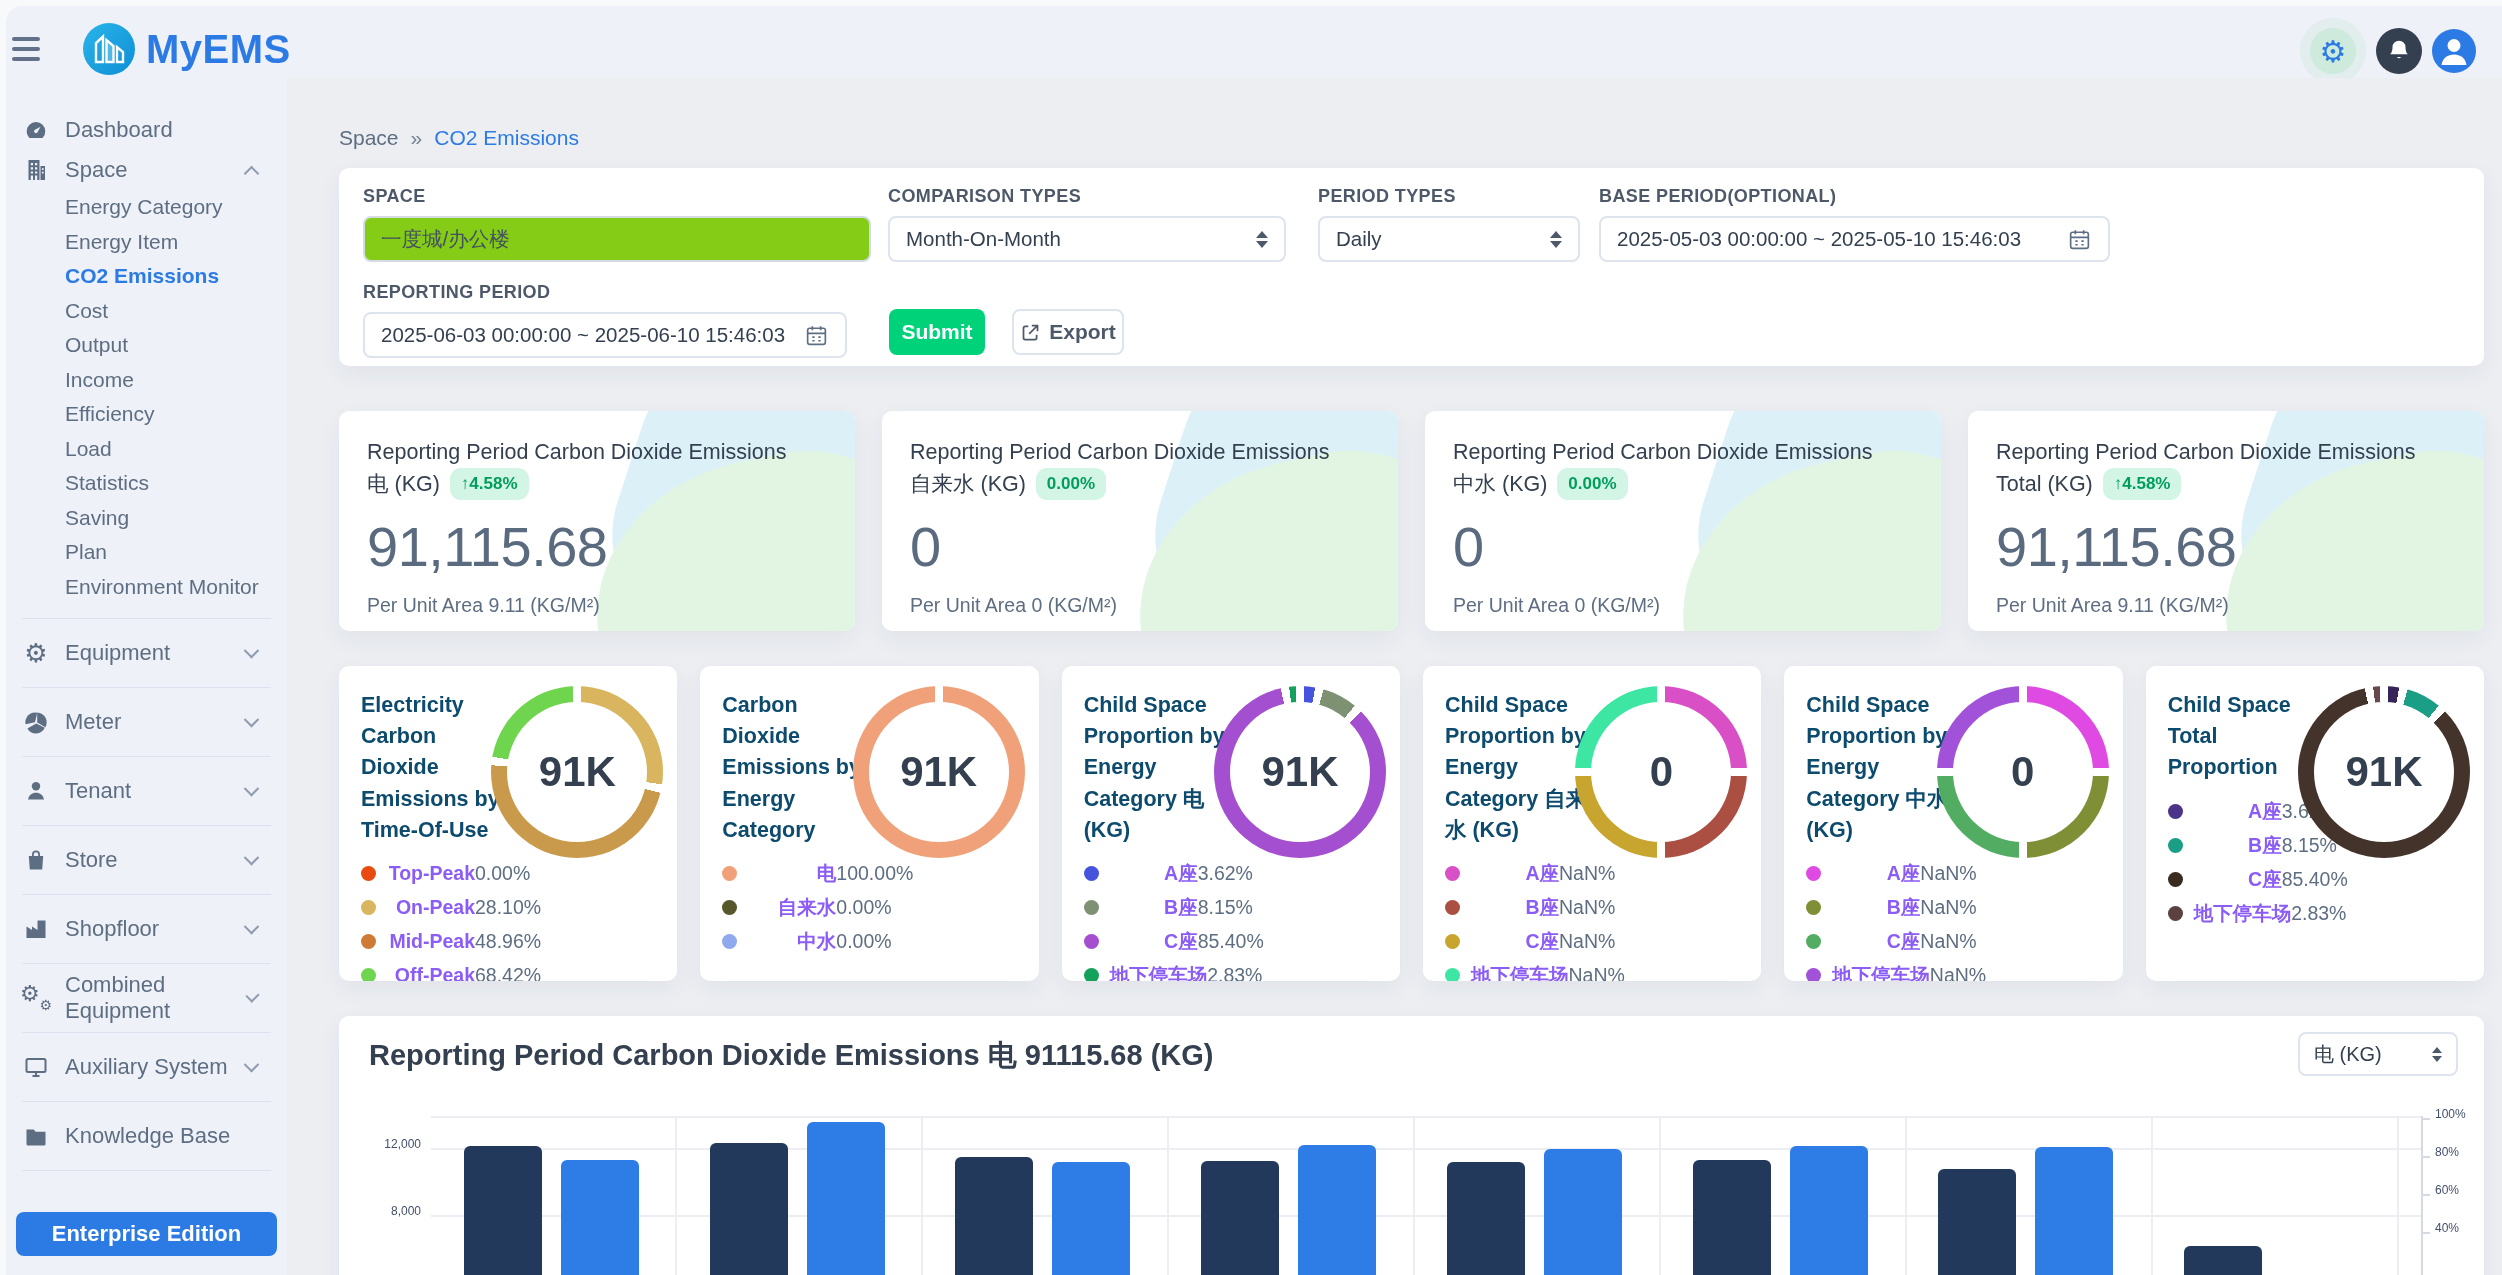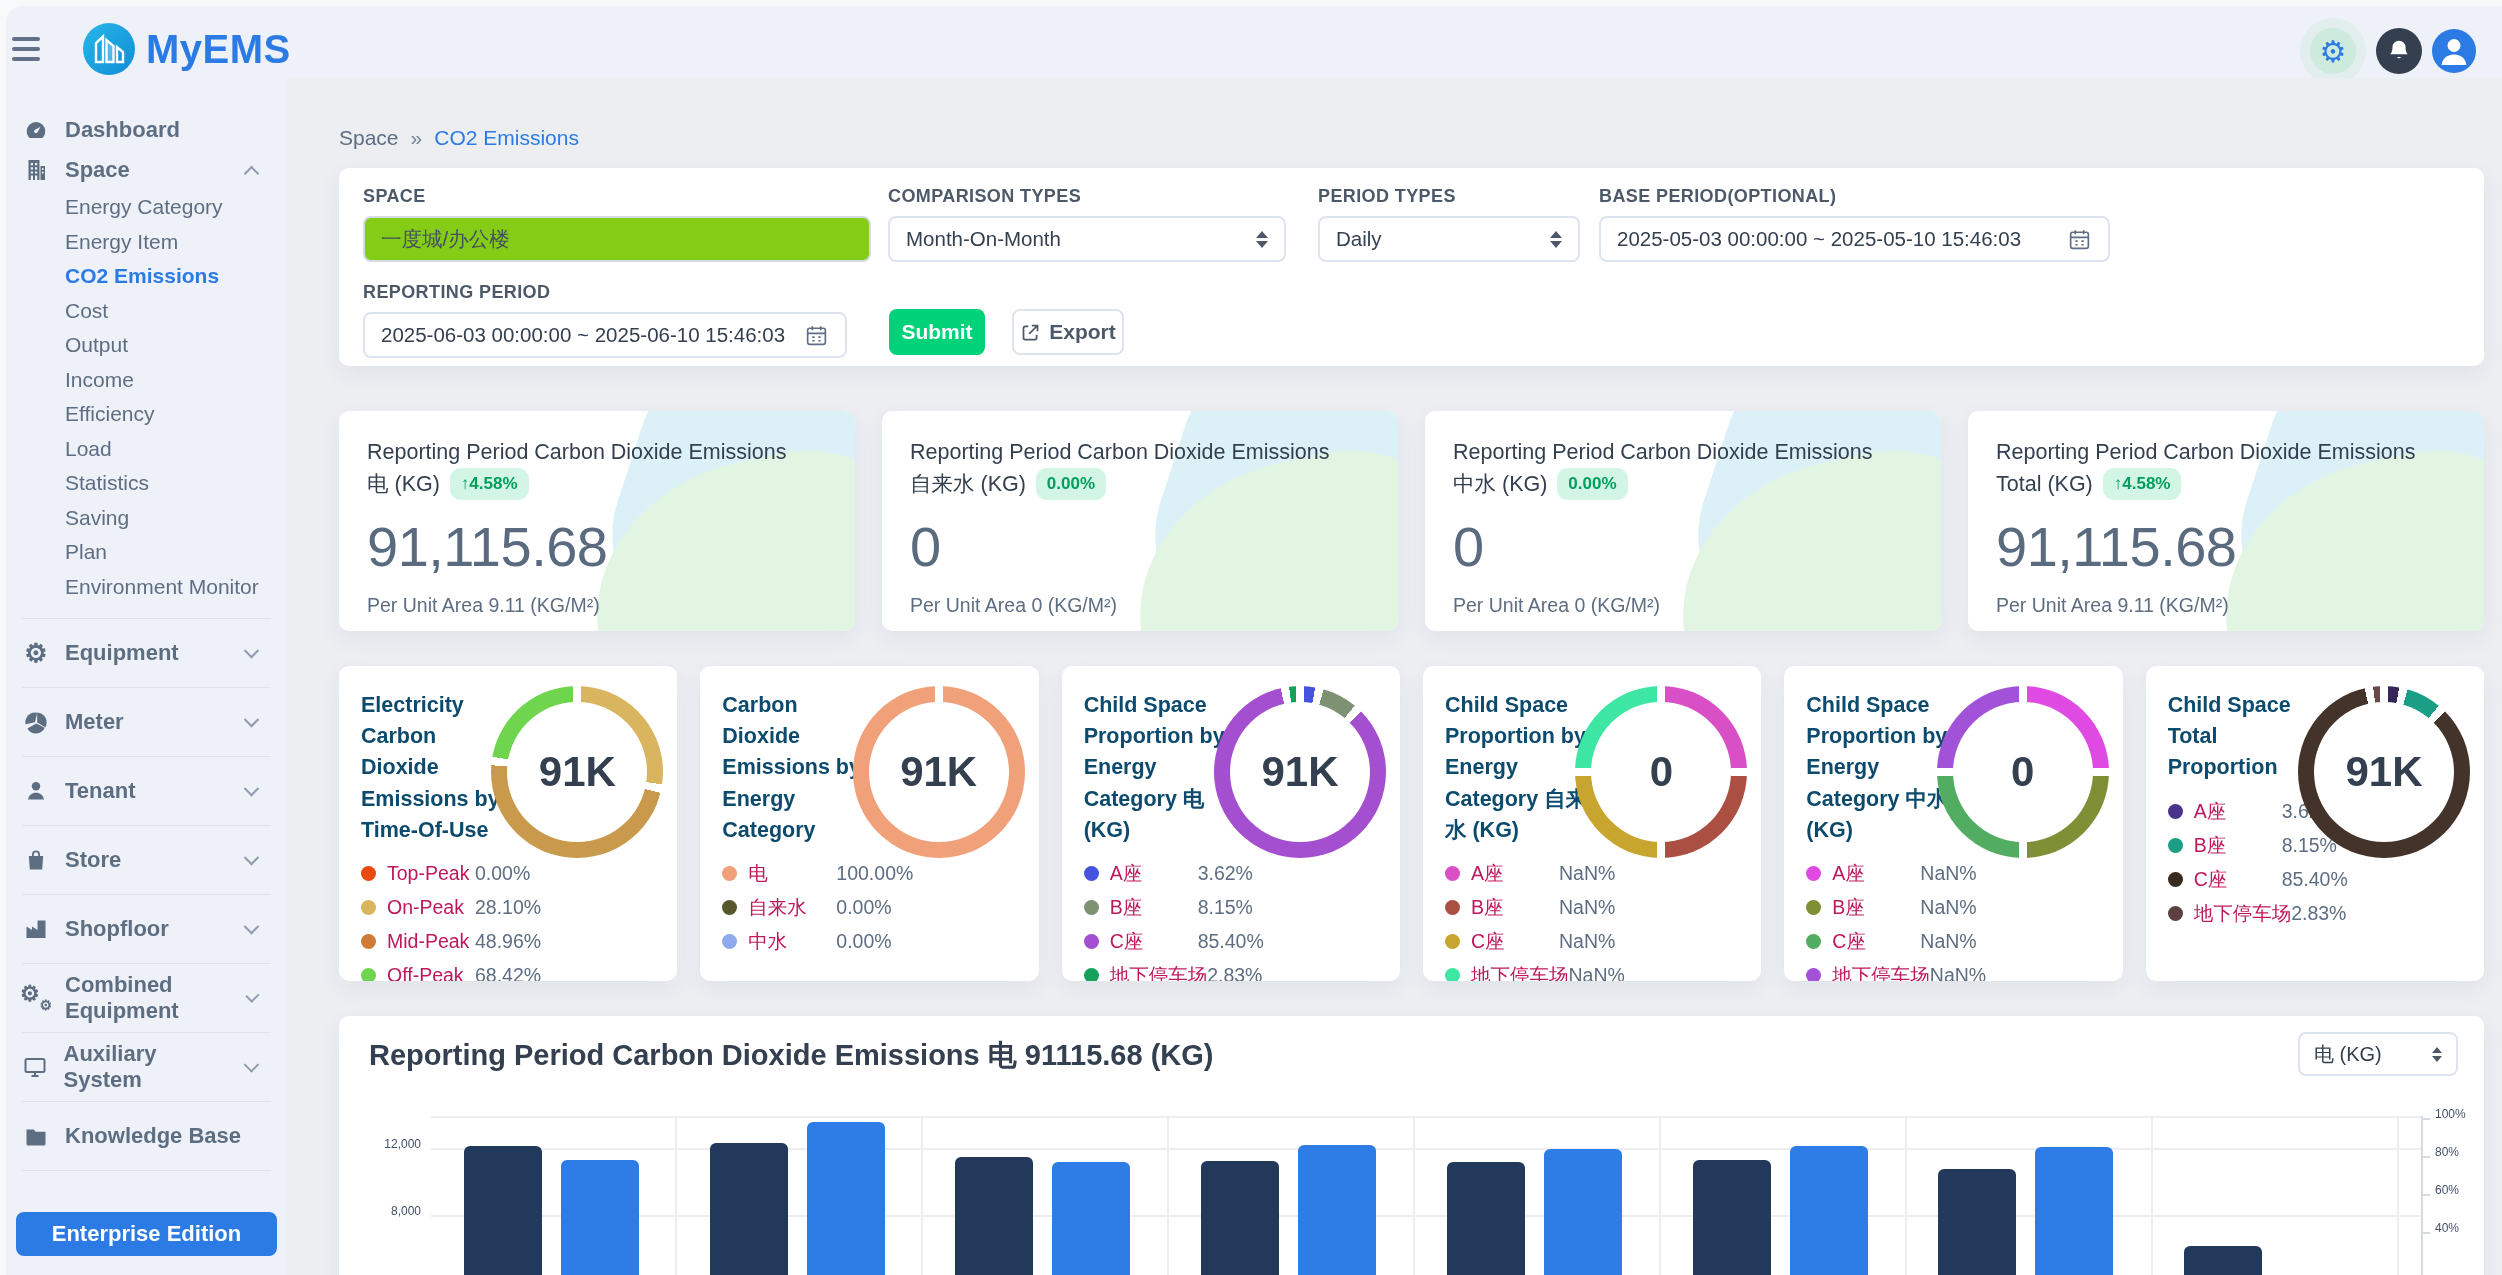--- a/index.html
+++ b/index.html
@@ -15,21 +15,21 @@
   .brand-name { font-size:40px; font-weight:800; color:#2c7be5; letter-spacing:.5px; }
   .nav-right { margin-left:auto; display:flex; align-items:center; gap:10px; margin-top:18px; }
   .halo { width:66px; height:66px; border-radius:50%; background:rgba(204,235,221,.4); display:flex; align-items:center; justify-content:center; }
   .circle-btn { width:46px; height:46px; border-radius:50%; display:flex; align-items:center; justify-content:center; cursor:pointer; }
   .circle-btn.gear { background:#cdeadd; color:#2c7be5; font-size:30px; }
   .circle-btn.bell { background:#344050; }
   .circle-btn.user { background:#2c7be5; width:44px; height:44px; }
 
   
   .sidebar { position:absolute; left:0; top:72px; width:281px; bottom:0; background:#eef1f8; padding:32px 10px 0 10px; }
-  .sb-item { height:40px; display:flex; align-items:center; gap:15px; padding:0 8px 0 6px; color:#5e6e82; font-size:22px; font-weight:700; cursor:pointer; }
+  .sb-item { height:40px; display:flex; align-items:center; gap:15px; padding:0 8px 0 6px; color:#5e6e82; font-size:22px; font-weight:400; cursor:pointer; }
   .sb-icon { width:28px; display:flex; justify-content:center; align-items:center; color:#5e6e82; font-size:24px; }
   .sb-icon svg { width:24px; height:24px; }
   .chev { width:11px; height:11px; border-right:2.5px solid #909cae; border-bottom:2.5px solid #909cae; margin-left:auto; margin-right:12px; }
   .chev.down { transform:rotate(45deg) translate(-2px,-2px); }
   .chev.up { transform:rotate(-135deg); margin-top:6px; }
   .sb-sub { height:34.5px; display:flex; align-items:center; padding-left:49px; font-size:21px; font-weight:500; color:#5e6e82; cursor:pointer; }
   .sb-sub.active { color:#2c7be5; font-weight:600; }
   .sb-divider { height:1px; background:#dce3ee; margin:14px 6px; }
   .enterprise-btn { position:absolute; left:10px; right:10px; bottom:19px; height:44px; background:#2c7be5; border:none; border-radius:8px; color:#fff; font-size:22px; font-weight:600; font-family:inherit; cursor:pointer; }
 
@@ -67,21 +67,21 @@
 
   
   .donut-row { margin-top:35px; display:flex; gap:23px; height:315px; }
   .donut-card { flex:1; position:relative; padding:24px 22px; overflow:hidden; }
   .donut-title { font-size:21.5px; font-weight:600; color:#0c4a6e; line-height:1.45; width:158px; }
   .donut { position:absolute; top:20px; right:14px; width:172px; height:172px; border-radius:50%; }
   .donut-hole { position:absolute; left:16px; top:16px; width:140px; height:140px; background:#fff; border-radius:50%; display:flex; align-items:center; justify-content:center; font-size:42px; font-weight:600; color:#344050; }
   .legend { margin-top:16px; display:flex; flex-direction:column; gap:11px; width:210px; }
   .lg-row { display:flex; align-items:center; font-size:19.5px; }
   .lg-dot { width:15px; height:15px; border-radius:50%; margin-right:11px; flex:none; }
-  .lg-label { font-weight:400; color:#be185d; min-width:88px; line-height:1.15; }
+  .lg-label { font-weight:700; color:#8b5cf6; min-width:88px; line-height:1.15;text-align:right; }
   .fixedw .lg-label { width:88px; max-width:88px; }
   .lg-val { color:#5e6e82; }
 
   
   .chart-panel { margin-top:35px; height:400px; position:relative; overflow:hidden; }
   .chart-title { position:absolute; left:30px; top:20px; font-size:29px; font-weight:700; color:#344050; }
   .chart-dd { position:absolute; right:26px; top:16px; width:160px; height:44px; border:2px solid #dde4ee; border-radius:8px; background:#fff; display:flex; align-items:center; padding:0 14px; font-size:20px; color:#344050; cursor:pointer; }
   .chart-dd .updown i.u { border-bottom-width:6px; border-left-width:5px; border-right-width:5px; }
   .chart-dd .updown i.d { border-top-width:6px; border-left-width:5px; border-right-width:5px; }
   .plot { position:absolute; inset:0; }

